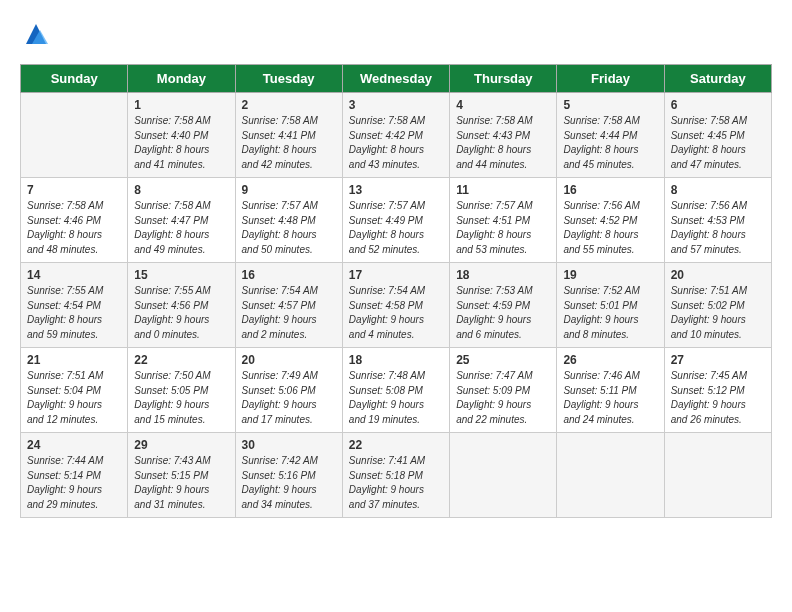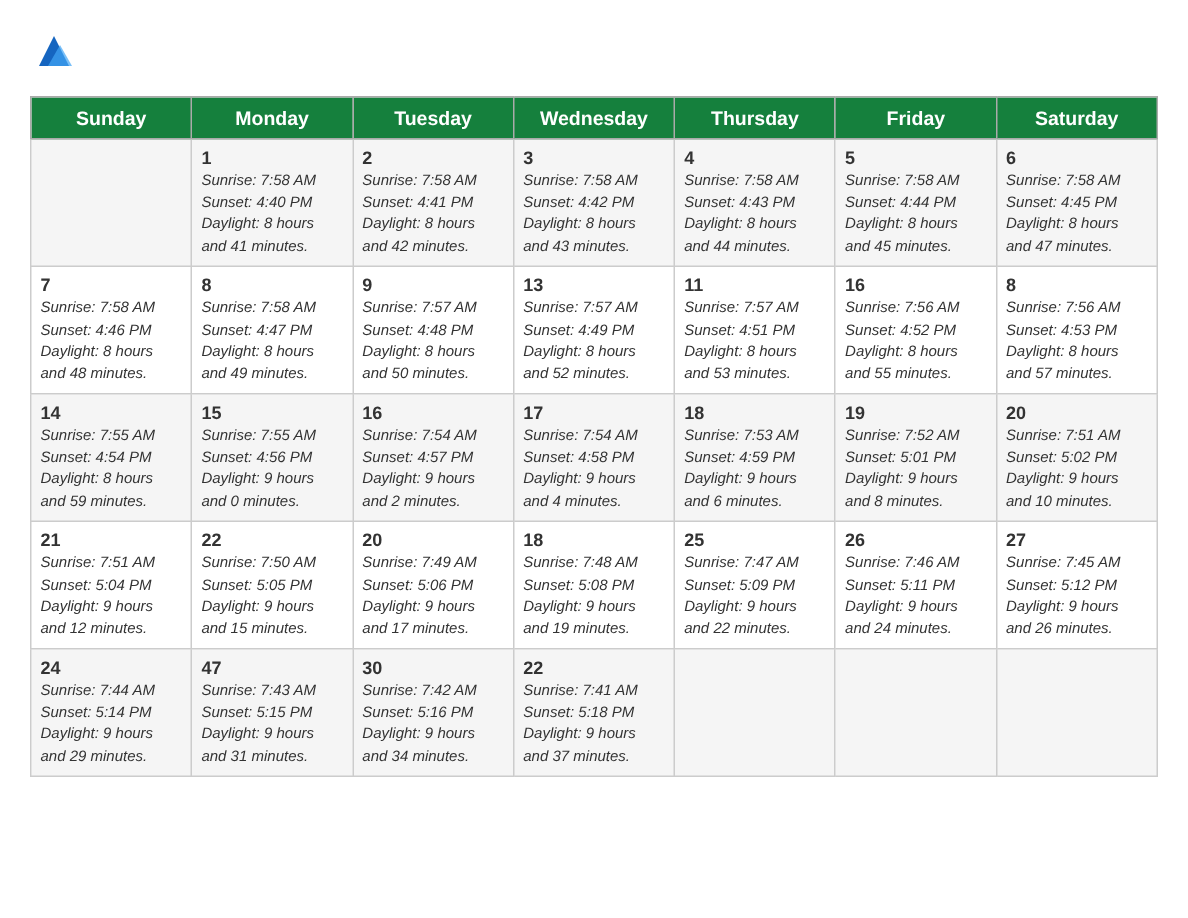--- a/index.html
+++ b/index.html
@@ -236,21 +236,21 @@
           <span class="day-number">27</span>
           <div class="day-info">Sunrise: 7:45 AM<br>Sunset: 5:12 PM<br>Daylight: 9 hours and 26 minutes.</div>
         </td>
       </tr>
       <tr>
         <td>
           <span class="day-number">24</span>
           <div class="day-info">Sunrise: 7:44 AM<br>Sunset: 5:14 PM<br>Daylight: 9 hours and 29 minutes.</div>
         </td>
         <td>
-          <span class="day-number">47</span>
+          <span class="day-number">29</span>
           <div class="day-info">Sunrise: 7:43 AM<br>Sunset: 5:15 PM<br>Daylight: 9 hours and 31 minutes.</div>
         </td>
         <td>
           <span class="day-number">30</span>
           <div class="day-info">Sunrise: 7:42 AM<br>Sunset: 5:16 PM<br>Daylight: 9 hours and 34 minutes.</div>
         </td>
         <td>
           <span class="day-number">22</span>
           <div class="day-info">Sunrise: 7:41 AM<br>Sunset: 5:18 PM<br>Daylight: 9 hours and 37 minutes.</div>
         </td>

